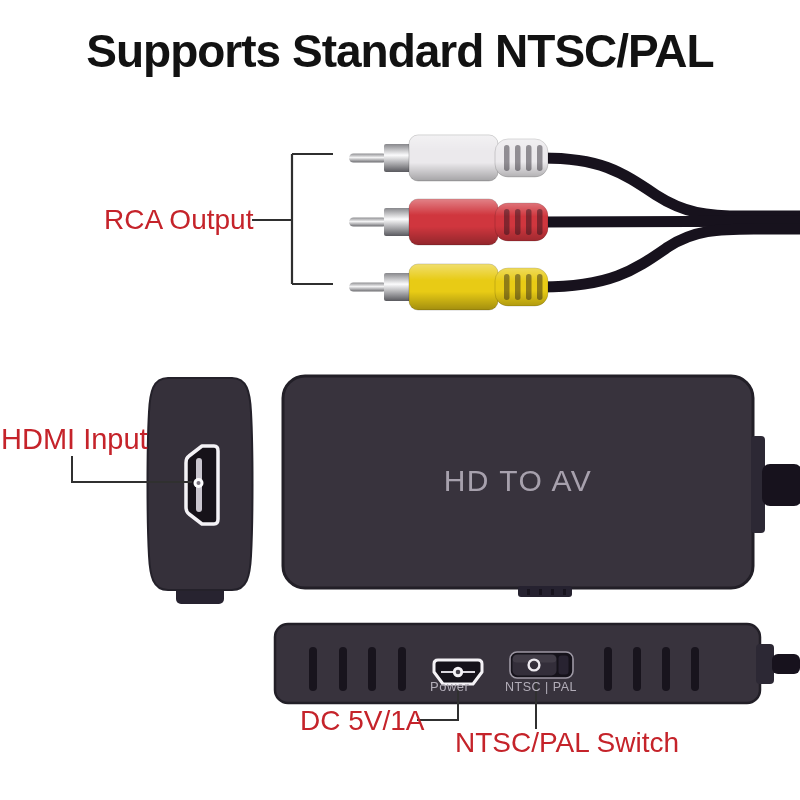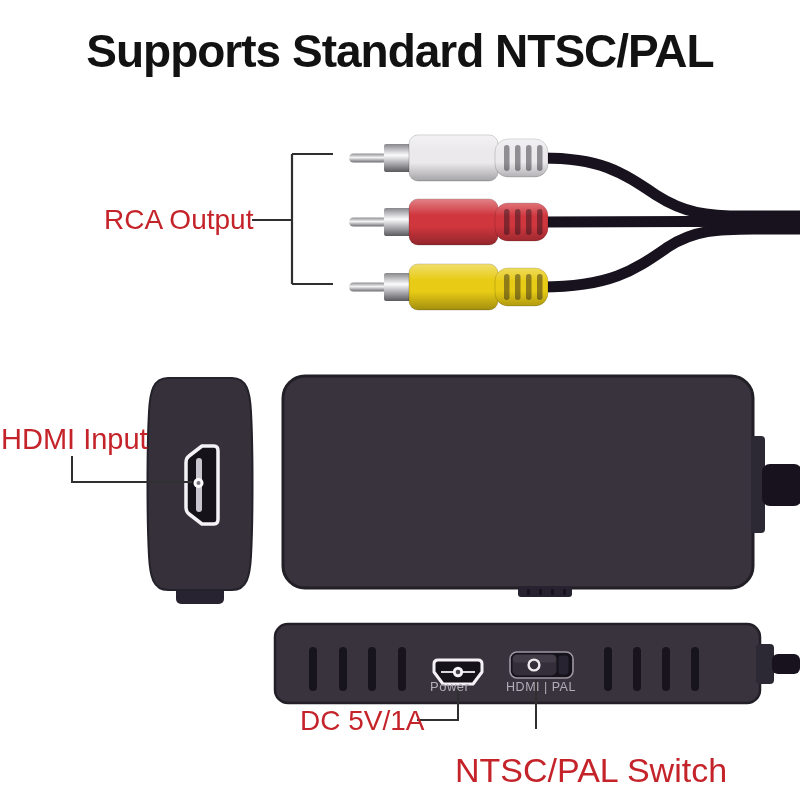--- a/index.html
+++ b/index.html
@@ -10,21 +10,21 @@
   }
   .abs{position:absolute;}
   .title{
     left:0;top:24px;width:800px;text-align:center;
     font-size:46px;font-weight:700;letter-spacing:-1px;color:#121212;white-space:nowrap;
   }
   .red-label{color:#c5232a;white-space:nowrap;}
   .lbl-rca{left:104px;top:204px;font-size:28px;}
   .lbl-hdmi{left:1px;top:423px;font-size:29px;}
   .lbl-dc{left:300px;top:705px;font-size:28px;}
-  .lbl-switch{left:455px;top:727px;font-size:34px;margin-top:24px;}
+  .lbl-switch{left:455px;top:727px;font-size:28px;}
   .lbl-hdtoav{
     left:283px;top:464px;width:470px;text-align:center;
     font-size:30px;letter-spacing:1.5px;color:#a7a1ad;white-space:nowrap;
   }
   .lbl-power{
     left:430px;top:679px;width:56px;text-align:left;
     font-size:13px;letter-spacing:.5px;color:#b2adb8;white-space:nowrap;
   }
   .lbl-ntscpal{
     left:496px;top:680px;width:90px;text-align:center;
@@ -164,16 +164,17 @@
     <circle cx="198.5" cy="483" r="2" fill="#76707c"></circle>
   </svg>
 
   <div class="abs title">Supports Standard NTSC/PAL</div>
 
   <div class="abs red-label lbl-hdmi">HDMI Input</div>
   <div class="abs red-label lbl-rca">RCA Output</div>
   <div class="abs red-label lbl-dc">DC 5V/1A</div>
   <div class="abs red-label lbl-switch">NTSC/PAL Switch</div>
 
+  <div class="abs lbl-hdtoav">HD TO AV</div>
   <div class="abs lbl-power">Power</div>
-  <div class="abs lbl-ntscpal">HDMI | PAL</div>
+  <div class="abs lbl-ntscpal">NTSC | PAL</div>
 
 </div>
 
 </body></html>

